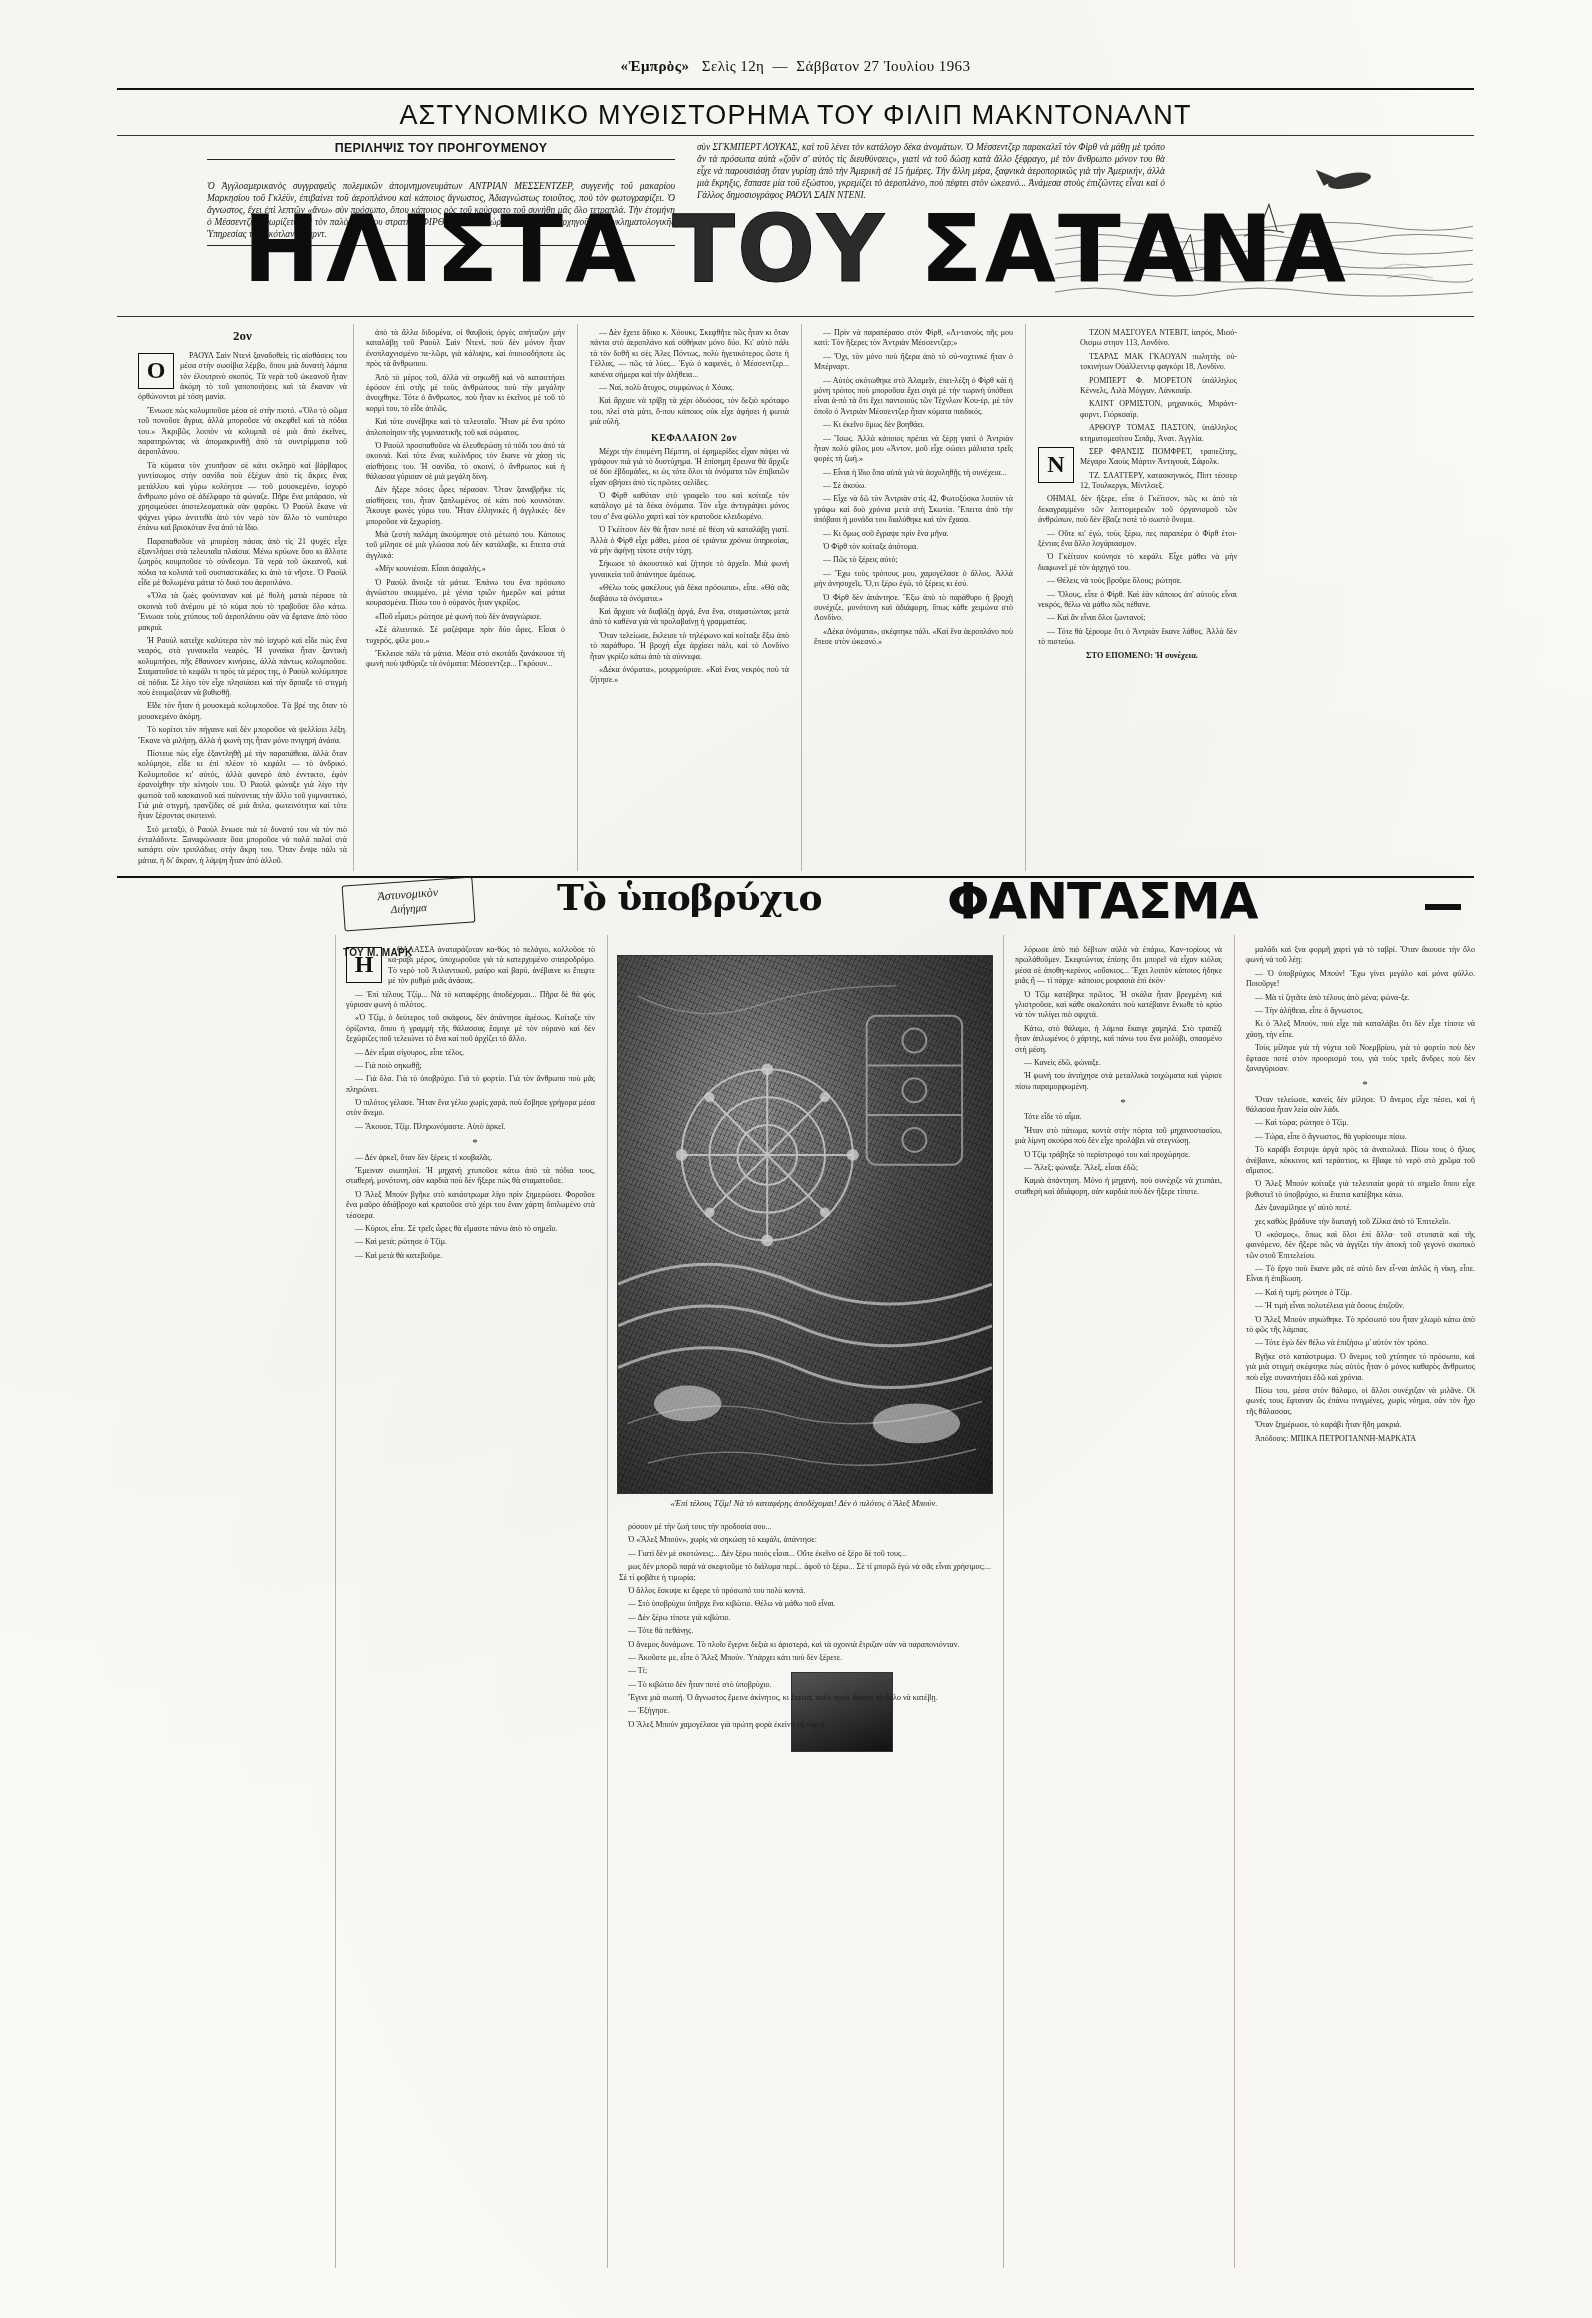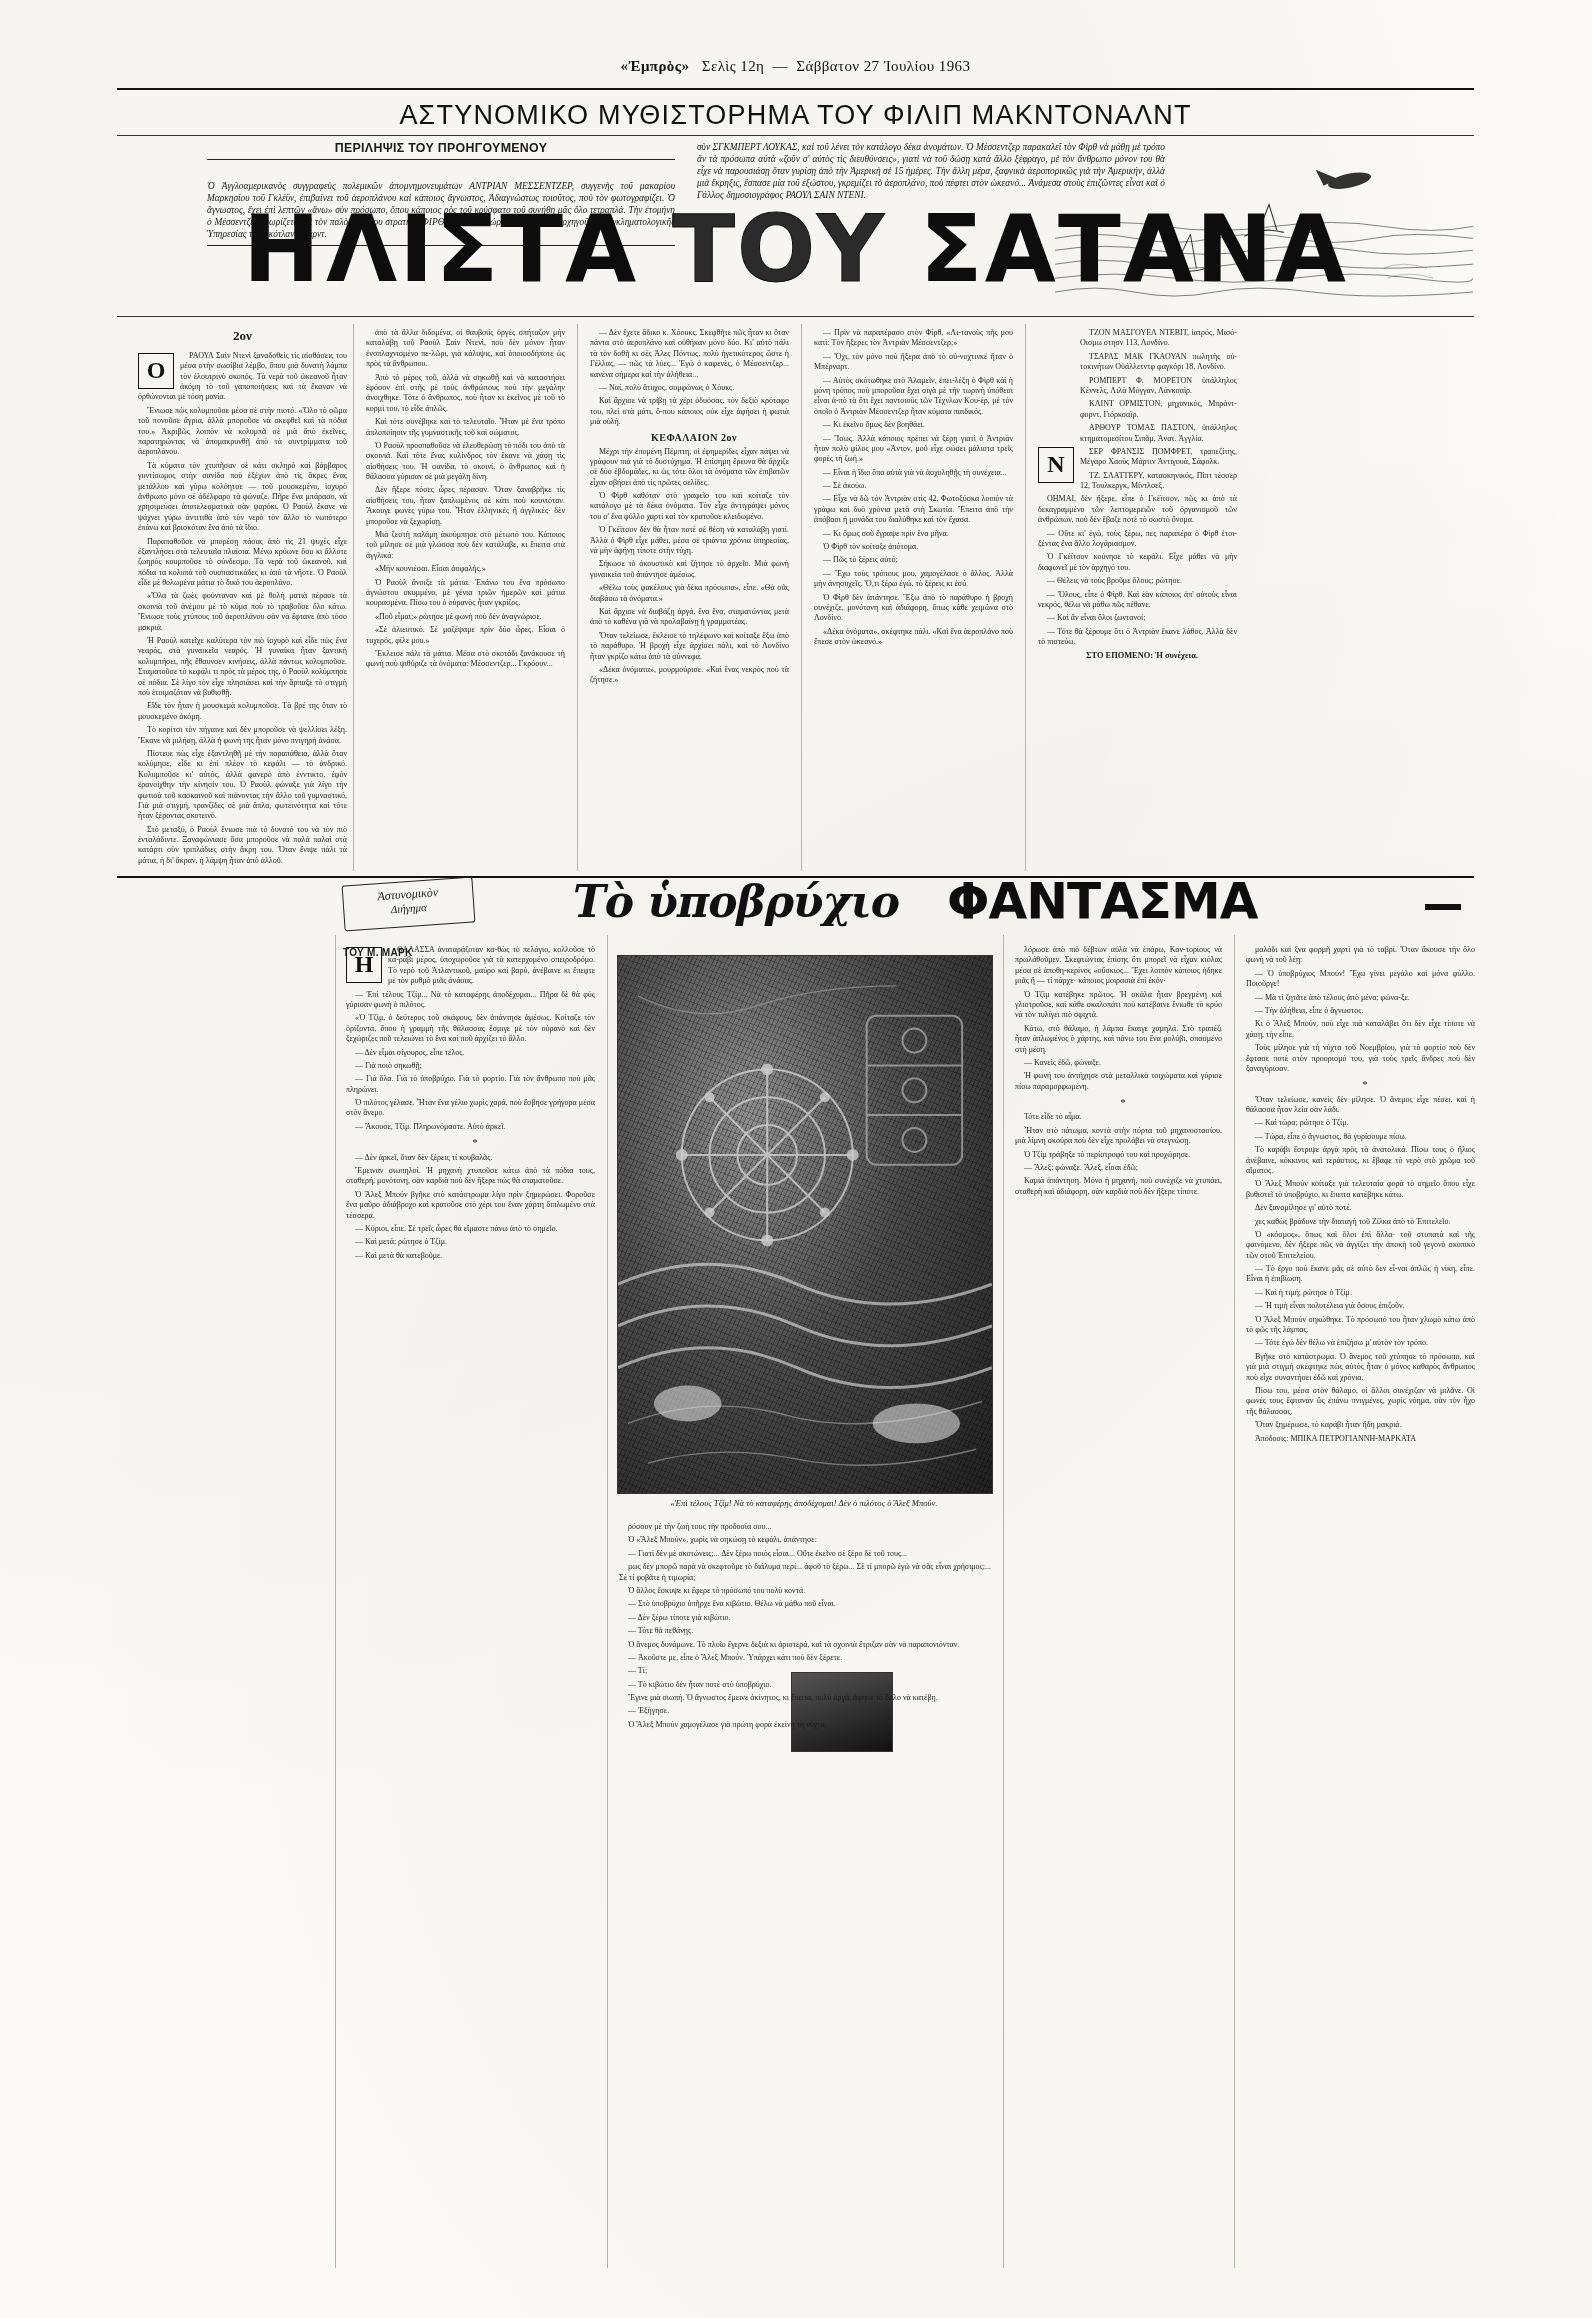--- a/index.html
+++ b/index.html
@@ -119,23 +119,23 @@
   .feat-stamp .l1{font-size:12px;font-style:italic;margin-top:5px;}
   .feat-stamp .l2{font-size:11px;font-style:italic;}
   .byline{
     position:absolute;left:343px;top:947px;width:149px;
     font-size:10px;font-weight:700;letter-spacing:0.3px;
   }
   .feat-title{
     position:absolute;left:557px;top:868px;width:896px;height:80px;
   }
   .feat-title .script{
-    position:absolute;left:16px;top:8px;
+    position:absolute;left:0;top:8px;
     font-family:"DejaVu Serif", serif;
-    font-style:italic;font-weight:700;font-size:44px;color:#111;
+    font-weight:700;font-size:36px;color:#111;
     letter-spacing:-1px;
   }
   .feat-title .fantasma{
     position:absolute;left:390px;top:4px;
     font-family:"DejaVu Sans", sans-serif;
     font-weight:700;font-size:50px;color:#0d0d0d;letter-spacing:-1px;
   }
   .feat-title .dash{
     position:absolute;left:868px;top:36px;width:36px;height:6px;background:#111;
   }

